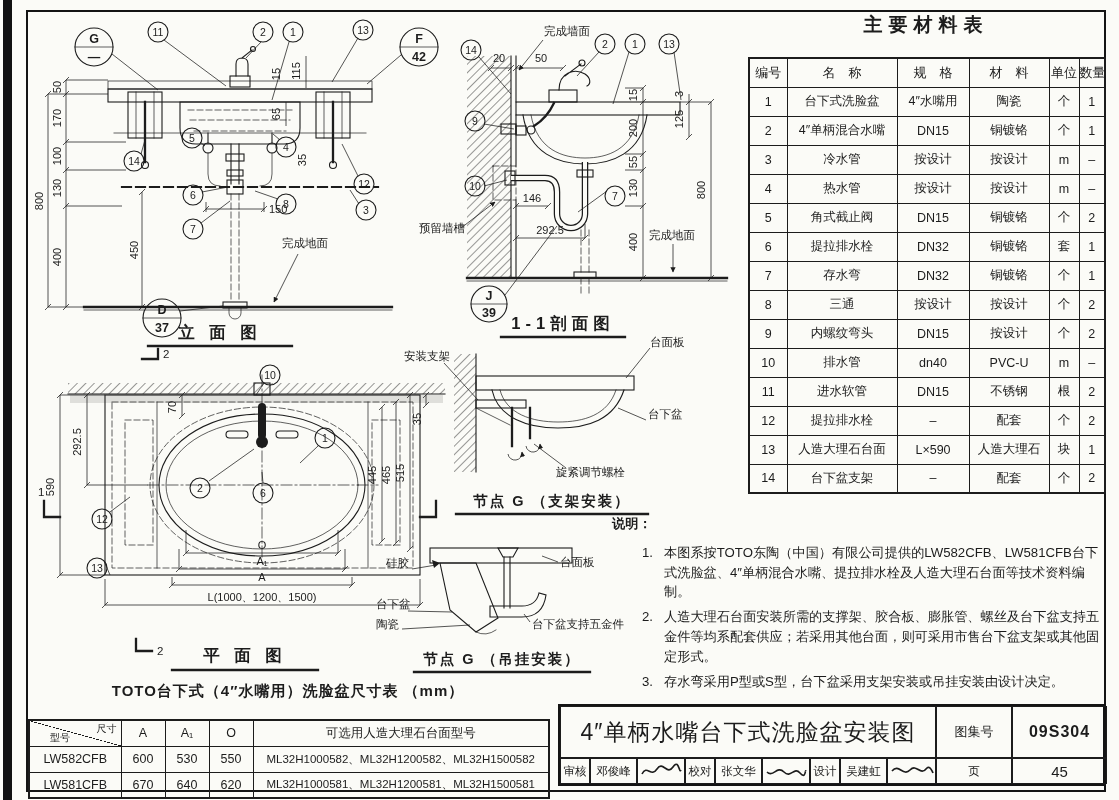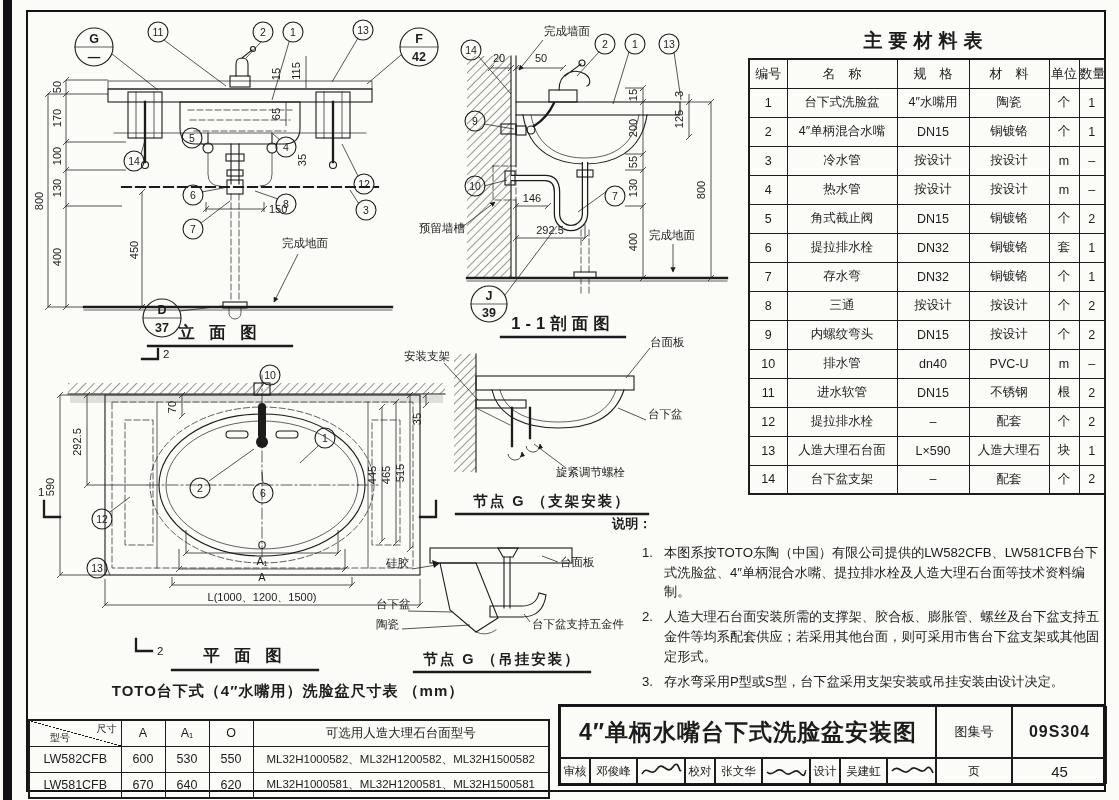--- a/index.html
+++ b/index.html
@@ -40,21 +40,21 @@
 
 .size-title{font-size:15px;font-weight:bold;text-align:center;letter-spacing:1px}
 .size td,.size th{height:26px;font-size:12.5px}
 .size .marble{font-size:11.5px}
 .diag{position:relative;background:linear-gradient(to right top,transparent 49.4%,#1c1c1c 49.4% 50.8%,transparent 50.8%)}
 .diag .c-top{position:absolute;top:1px;right:4px;font-size:10px}
 .diag .c-bot{position:absolute;bottom:1px;left:20px;font-size:10px}
 
 .tb{display:grid;grid-template-columns:30px 47px 48px 30px 47px 48px 30px 47px 49px 76px 95px;grid-template-rows:52px 26px;border:2.5px solid #141414;background:#fbfbf7}
 .tb>div{border:1px solid #1c1c1c;display:flex;align-items:center;justify-content:center;overflow:hidden}
-.tb .dtitle{grid-column:1/10;font-size:23px;font-weight:bold;letter-spacing:1px}
+.tb .dtitle{grid-column:1/10;font-size:23px;font-weight:normal;letter-spacing:1px}
 .tb .small{font-size:11.5px}
 .tb .atlas-label{font-size:13px}
 .tb .atlas-no{font-size:16px;font-weight:bold;letter-spacing:1px}
 .tb .page-no{font-size:15px}
 </style>
 </head>
 <body>
 
 <svg style="width:0;height:0;position:absolute" aria-hidden="true">
   <defs>
@@ -459,23 +459,23 @@
   <path class="dim" d="M188 40 L172 34"></path>
   <text class="lbl" x="6" y="86">台下盆</text>
   <text class="lbl" x="6" y="106">陶瓷</text>
   <path class="dim" d="M38 89 L82 90 M32 107 L100 103"></path>
   <text class="lbl" x="162" y="106">台下盆支持五金件</text>
   <path class="dim" d="M160 100 L154 92"></path>
   <text class="ttl2" x="132" y="142">节点 G （吊挂安装）</text>
   <path class="ln thk" d="M44 150 H220"></path>
 </svg>
 
-<div class="abs" style="left:748px;top:28px;width:356px">
+<div class="abs" style="left:748px;top:12px;width:356px">
   <div class="mat-title">主要材料表</div>
-  <table class="grid mat" style="width:356px;margin-top:4px">
+  <table class="grid mat" style="width:356px;margin-top:19px">
     <colgroup>
         <col style="width:38px">
         <col style="width:110px">
         <col style="width:72px">
         <col style="width:80px">
         <col style="width:30px">
         <col style="width:26px">
       </colgroup>
     <tbody>
         <tr>

